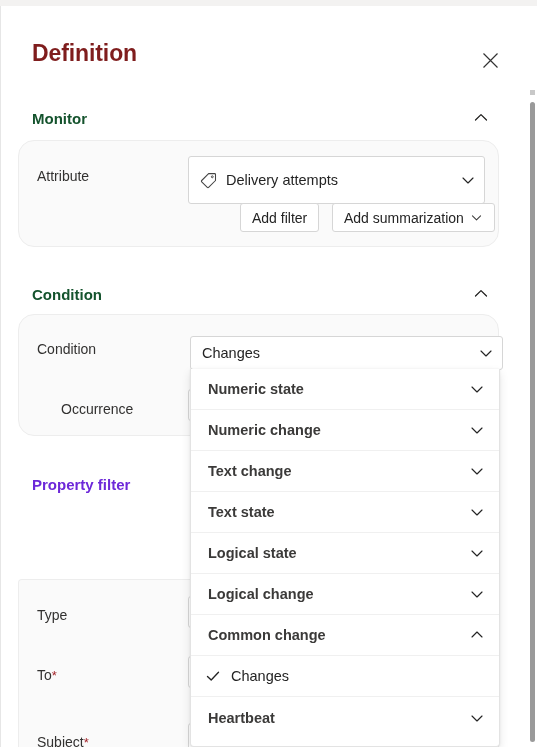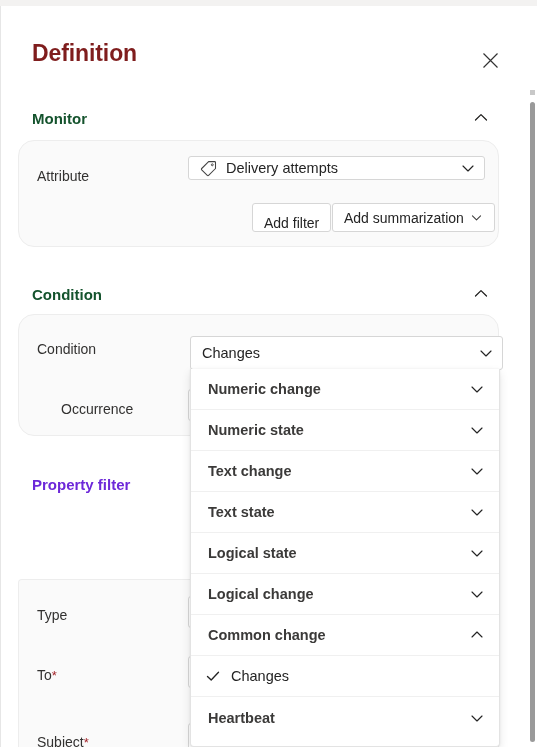--- a/index.html
+++ b/index.html
@@ -262,36 +262,36 @@
       <span class="chev">
         <svg width="16" height="16" viewBox="0 0 16 16" fill="none">
           <path d="M2.5 10 L8 4.6 L13.5 10" stroke="#1b1a19" stroke-width="1.2" stroke-linecap="round" stroke-linejoin="round"></path>
         </svg>
       </span>
     </div>
 
     <div class="card" style="left:17px; top:134px; width:481px; height:107px;">
       <div class="field-label" style="left:18px; top:28px;">Attribute</div>
 
-      <div class="combobox" style="left:169px; top:15px; width:297px; height:24px;">
+      <div class="combobox" style="left:169px; top:15px; width:297px; height:48px;">
         <span class="tag-icon">
           <svg width="17" height="17" viewBox="0 0 17 17" fill="none">
             <path d="M8.6 1.6 H14.6 a0.9 0.9 0 0 1 0.9 0.9 V8.5 L8.6 15.4 a0.9 0.9 0 0 1 -1.3 0 L1.7 9.8 a0.9 0.9 0 0 1 0 -1.3 Z" stroke="#444444" stroke-width="1.05" stroke-linejoin="round"></path>
             <circle cx="12.3" cy="4.8" r="0.95" stroke="#444444" stroke-width="0.95"></circle>
           </svg>
         </span>
         <span class="cb-text">Delivery attempts</span>
         <span class="cb-chev">
           <svg width="16" height="16" viewBox="0 0 16 16" fill="none">
             <path d="M3 6 L8 11 L13 6" stroke="#242424" stroke-width="1.15" stroke-linecap="round" stroke-linejoin="round"></path>
           </svg>
         </span>
       </div>
 
-      <div class="btn" style="left:233px; top:62px;align-items:flex-end;">
+      <div class="btn" style="left:221px; top:62px;">
         <span>Add filter</span>
       </div>
 
       <div class="btn" style="left:313px; top:62px;">
         <span>Add summarization</span>
         <span class="cb-chev">
           <svg width="13" height="13" viewBox="0 0 16 16" fill="none">
             <path d="M3 6 L8 11 L13 6" stroke="#3b3a39" stroke-width="1.25" stroke-linecap="round" stroke-linejoin="round"></path>
           </svg>
         </span>
@@ -337,30 +337,30 @@
       <span class="cb-chev">
         <svg width="16" height="16" viewBox="0 0 16 16" fill="none">
           <path d="M3 6 L8 11 L13 6" stroke="#242424" stroke-width="1.15" stroke-linecap="round" stroke-linejoin="round"></path>
         </svg>
       </span>
     </div>
 
     <div class="dropdown" style="z-index:40;">
 
       <div class="dd-item">
+        <span class="dd-label">Numeric state</span>
+        <span class="dd-chev">
+          <svg width="16" height="16" viewBox="0 0 16 16" fill="none">
+              <path d="M3 6 L8 11 L13 6" stroke="#242424" stroke-width="1.15" stroke-linecap="round" stroke-linejoin="round"></path>
+            </svg>
+        </span>
+      </div>
+
+      <div class="dd-item">
         <span class="dd-label">Numeric change</span>
-        <span class="dd-chev">
-          <svg width="16" height="16" viewBox="0 0 16 16" fill="none">
-              <path d="M3 6 L8 11 L13 6" stroke="#242424" stroke-width="1.15" stroke-linecap="round" stroke-linejoin="round"></path>
-            </svg>
-        </span>
-      </div>
-
-      <div class="dd-item">
-        <span class="dd-label">Numeric state</span>
         <span class="dd-chev">
           <svg width="16" height="16" viewBox="0 0 16 16" fill="none">
               <path d="M3 6 L8 11 L13 6" stroke="#242424" stroke-width="1.15" stroke-linecap="round" stroke-linejoin="round"></path>
             </svg>
         </span>
       </div>
 
       <div class="dd-item">
         <span class="dd-label">Text change</span>
         <span class="dd-chev">

